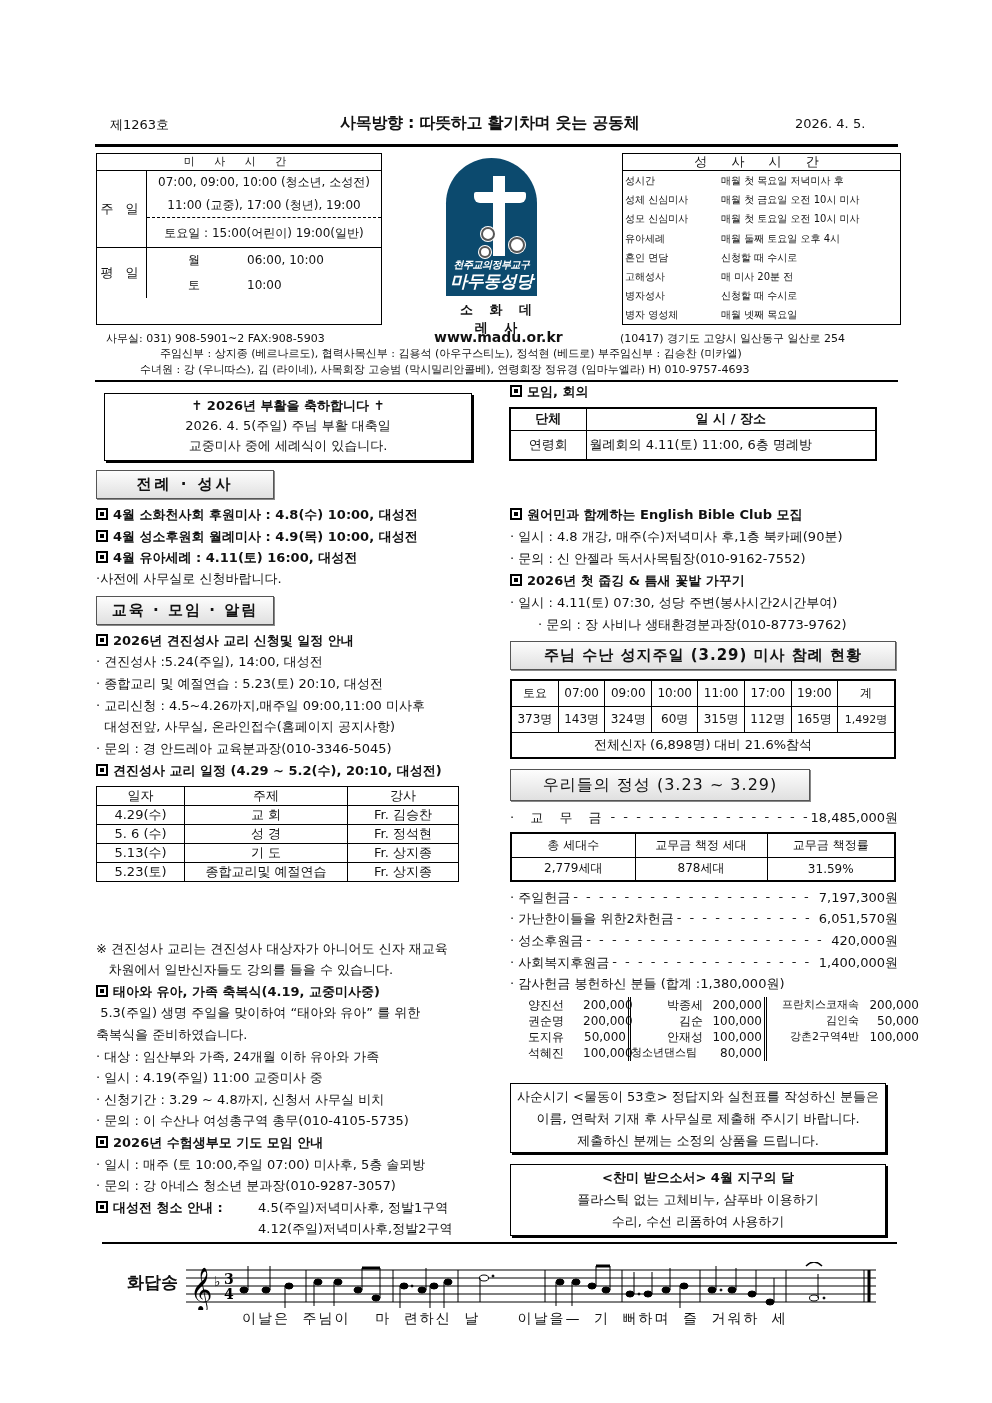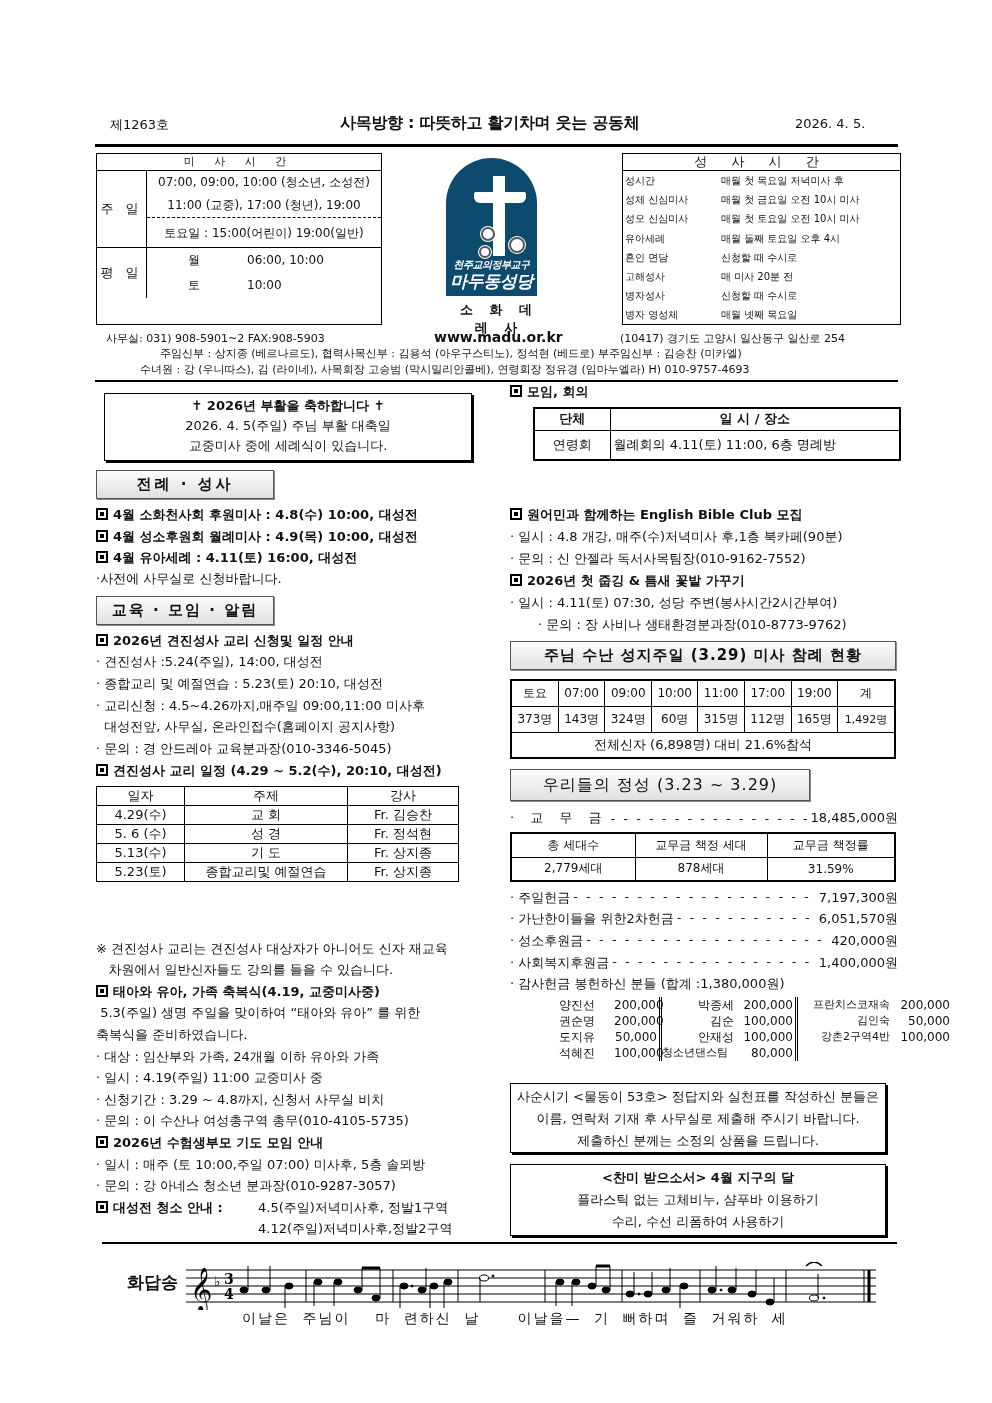--- a/index.html
+++ b/index.html
@@ -65,34 +65,34 @@
   .item { font-size: 13px; white-space: nowrap; }
   .sq { display: inline-block; width: 12px; height: 12px; border: 2px solid #000; position: relative; vertical-align: -1px; margin-right: 5px; }
   .sq::after { content: ""; position: absolute; left: 2px; top: 2px; width: 4px; height: 4px; background: #000; }
 
   table { border-collapse: collapse; }
   td, th { border: 1px solid #000; font-weight: normal; text-align: center; }
 
   .cat-tbl { left: 96px; top: 786px; width: 363px; font-size: 13px; }
   .cat-tbl td { height: 18px; text-align: center; }
 
-  .mtg-tbl { left: 509px; top: 407px; width: 368px; font-size: 13px; border: 2px solid #000; margin-left: 24px; }
+  .mtg-tbl { left: 509px; top: 407px; width: 368px; font-size: 13px; border: 2px solid #000; }
   .mtg-tbl td { height: 22px; }
 
   .att-tbl { left: 510px; top: 679px; width: 386px; font-size: 12px; border: 2px solid #000; }
   .att-tbl td { height: 26px; padding: 0; }
 
   .tax-tbl { left: 510px; top: 832px; width: 386px; font-size: 12px; border: 2px solid #000; }
   .tax-tbl td { height: 24px; }
 
   .off-line { left: 510px; width: 388px; font-size: 13px; display: flex; white-space: nowrap; }
   .off-line .lead { flex: 1; overflow: hidden; color: #222; margin: 0 3px; letter-spacing: 2px; }
 
   .thanks { left: 528px; top: 997px; font-size: 12px; }
-  .thanks .r { display: flex; height: 16px; line-height: 16px; margin-left: 31px; }
+  .thanks .r { display: flex; height: 16px; line-height: 16px; }
   .thanks .n1 { width: 55px; }
   .thanks .a1 { width: 48px; text-align: right; border-right: 3px double #000; padding-right: 2px; }
   .thanks .n2 { width: 80px; text-align: right; padding-right: 8px; }
   .thanks .a2 { width: 56px; text-align: right; border-right: 3px double #000; padding-right: 2px; }
   .thanks .n3 { width: 100px; text-align: right; padding-right: 8px; font-size: 11px; }
   .thanks .a3 { width: 52px; text-align: right; }
 
   .box-note { left: 510px; top: 1083px; width: 376px; height: 70px; border: 1px solid #000; text-align: center; font-size: 13px; line-height: 22px; padding-top: 2px; box-shadow: 2px 2px 0 #000; }
   .box-earth { left: 510px; top: 1164px; width: 376px; height: 72px; border: 1px solid #000; text-align: center; font-size: 13px; line-height: 22px; padding-top: 2px; box-shadow: 2px 2px 0 #000; }
 
@@ -303,21 +303,21 @@
     <td>165명</td>
     <td style="font-size:11px;">1,492명</td>
   </tr>
   <tr>
     <td colspan="8" style="font-size:13px;">전체신자 (6,898명) 대비  21.6%참석</td>
   </tr>
 </tbody>
   </table>
 
 <div class="abs sec-hdr" style="left:510px;top:769px;width:300px;height:32px;line-height:30px;font-weight:normal;font-size:16px;letter-spacing:1px;">우리들의 정성 (3.23 ~ 3.29)</div>
-<div class="abs off-line" style="top:809px;align-items:center;">
+<div class="abs off-line" style="top:809px;">
   <span style="letter-spacing:6px;">· 교 무 금</span>
   <span class="lead">- - - - - - - - - - - - - - - - - - - - - - - - - - - - - - - - - - - - -</span>
   <span>18,485,000원</span>
 </div>
 <table class="abs tax-tbl">
   <tbody>
       <tr>
     <td style="width:124px">총 세대수</td>
     <td style="width:132px">교무금 책정 세대</td>
     <td>교무금 책정률</td>

